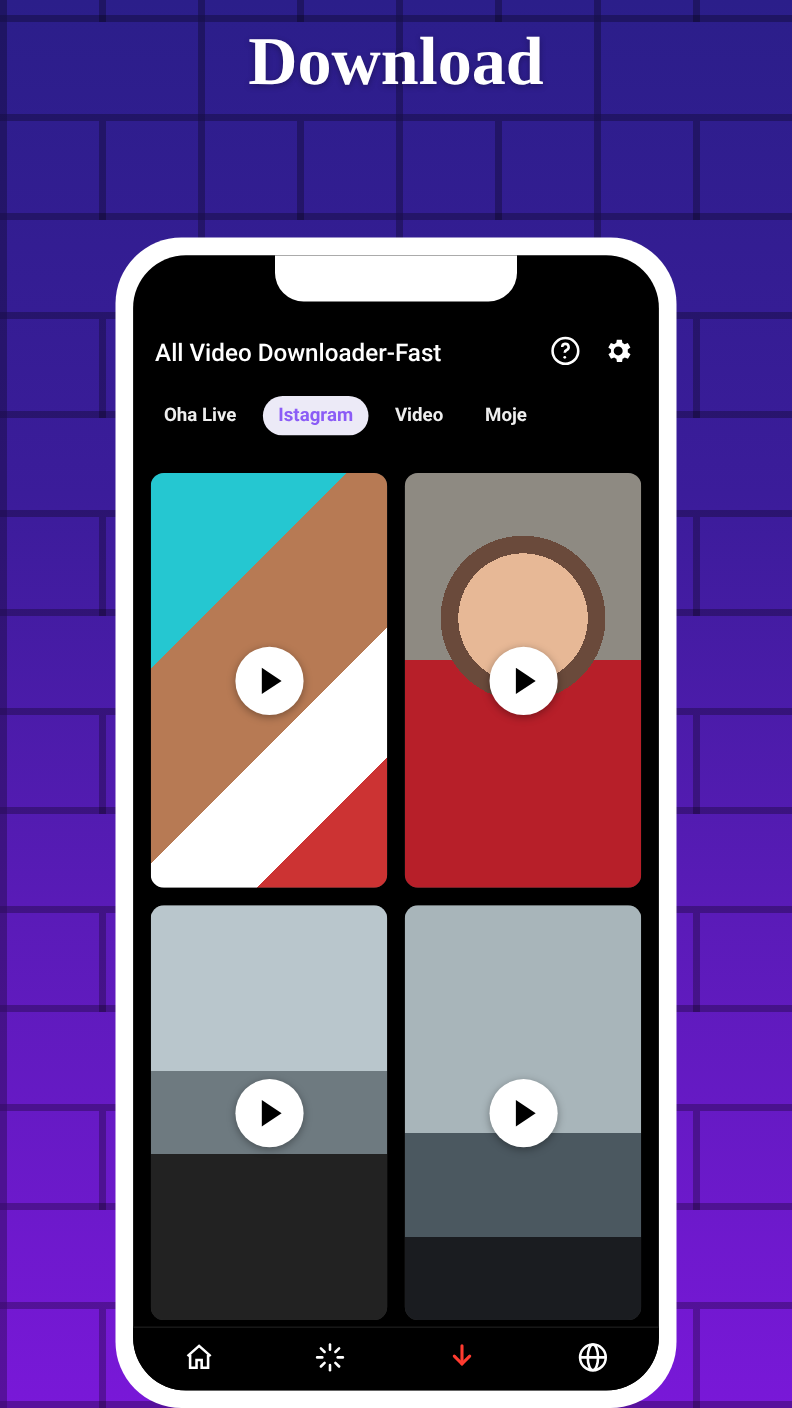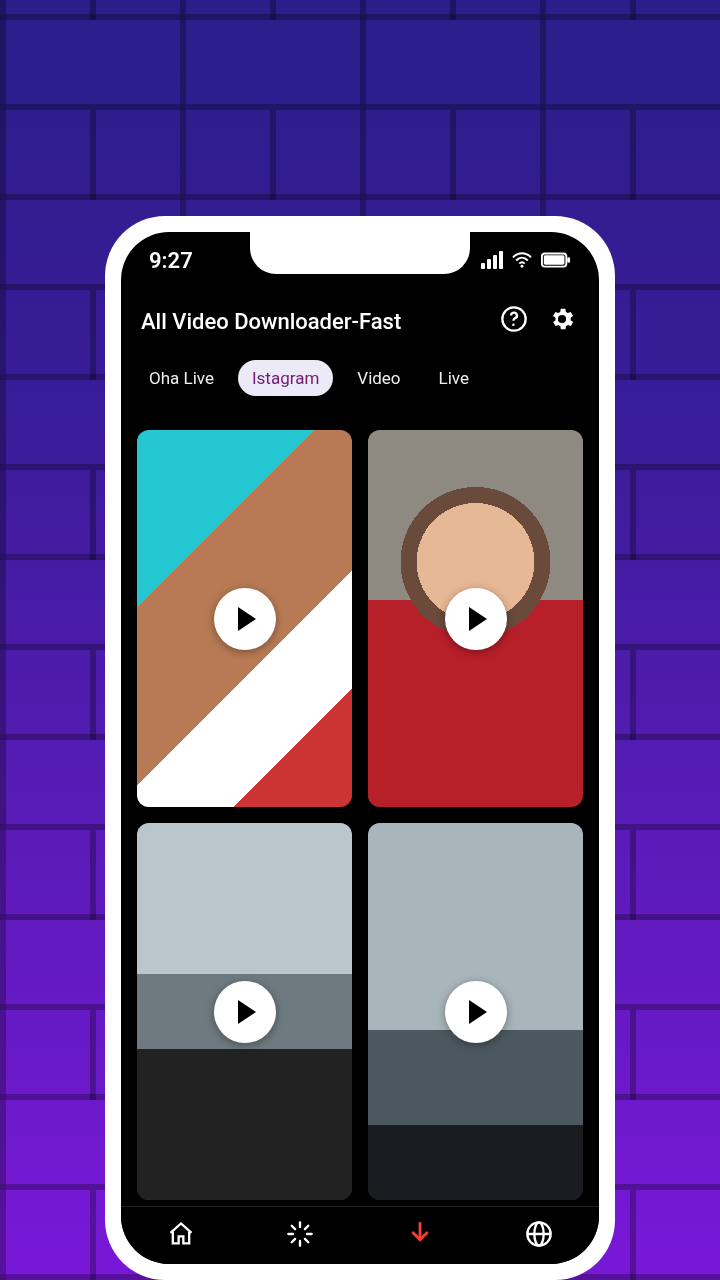--- a/index.html
+++ b/index.html
@@ -85,24 +85,24 @@
 .app-title { flex: 1; font-size: 22px; font-weight: 500; }
 .icon-btn { width: 34px; height: 34px; display: flex; align-items: center; justify-content: center; cursor: pointer; }
 .tabs {
   position: absolute; top: 128px; left: 0; right: 0;
   display: flex; align-items: center; gap: 10px;
   padding: 0 14px;
   white-space: nowrap;
   overflow: hidden;
 }
 .tab {
-  font-size: 17px; font-weight: 400; color: #eee;
+  font-size: 17px; font-weight: 700; color: #eee;
   padding: 8px 14px; border-radius: 24px; cursor: pointer;
 }
-.tab.active { background: #eceaf7; color: #701a75; }
+.tab.active { background: #eceaf7; color: #8b5cf6; }
 .grid {
   position: absolute; top: 198px; left: 16px; right: 16px; bottom: 64px;
   display: grid; grid-template-columns: 1fr 1fr; gap: 16px;
   overflow: hidden;
 }
 .card {
   position: relative; border-radius: 12px; overflow: hidden;
   background: #333; cursor: pointer;
 }
 .thumb { position: absolute; inset: 0; }
@@ -128,52 +128,27 @@
 }
 .nav-item { width: 44px; height: 44px; display: flex; align-items: center; justify-content: center; cursor: pointer; }
 .accent path, .accent line { stroke: #ff3b30 !important; }
 </style>
 </head>
 <body>
 
 <div class="brick-bg"></div>
 
 <div class="hero-title">
+  <div>Download</div>
 </div>
 
 <div class="phone">
   <div class="screen">
     <div class="notch"></div>
 
-    <div class="statusbar">
-      <span>9:27</span>
-      <span class="sb-right">
-        <span class="signal">
-            <i></i>
-            <i></i>
-            <i></i>
-            <i></i>
-          </span>
-        <span class="wifi">
-          <svg width="22" height="18" viewBox="0 0 24 20" fill="none" stroke="#fff" stroke-width="2.2">
-              <path d="M2 7c6-6 14-6 20 0"></path>
-              <path d="M5.5 10.5c4-4 9-4 13 0"></path>
-              <path d="M9 14c2-2 4-2 6 0"></path>
-              <circle cx="12" cy="17" r="1.6" fill="#fff" stroke="none"></circle>
-            </svg>
-        </span>
-        <span class="battery">
-          <svg width="30" height="16" viewBox="0 0 32 16">
-              <rect x="1" y="1" width="26" height="14" rx="3" fill="none" stroke="#fff" stroke-width="2"></rect>
-              <rect x="3" y="3" width="22" height="10" rx="1.5" fill="#fff"></rect>
-              <rect x="28" y="5" width="3" height="6" rx="1.5" fill="#fff"></rect>
-            </svg>
-        </span>
-      </span>
-    </div>
 
     <div class="header">
       <div class="app-title">All Video Downloader-Fast</div>
       <div class="icon-btn">
         <span>
           <svg width="28" height="28" viewBox="0 0 24 24" fill="none" stroke="#fff" stroke-width="2">
               <circle cx="12" cy="12" r="10"></circle>
               <path d="M9.5 9a2.5 2.5 0 1 1 3.5 2.3c-.9.4-1.5 1-1.5 2.2"></path>
               <circle cx="11.5" cy="17" r="1.1" fill="#fff" stroke="none"></circle>
             </svg>
@@ -185,21 +160,21 @@
               <path d="M19.4 13a7.8 7.8 0 0 0 .1-1 7.8 7.8 0 0 0-.1-1l2.1-1.6-2-3.5-2.5 1a7.6 7.6 0 0 0-1.7-1l-.4-2.6h-4l-.4 2.6a7.6 7.6 0 0 0-1.7 1l-2.5-1-2 3.5L6.5 11a7.8 7.8 0 0 0-.1 1 7.8 7.8 0 0 0 .1 1l-2.1 1.6 2 3.5 2.5-1a7.6 7.6 0 0 0 1.7 1l.4 2.6h4l.4-2.6a7.6 7.6 0 0 0 1.7-1l2.5 1 2-3.5Zm-7.4 2.5A3.5 3.5 0 1 1 15.5 12 3.5 3.5 0 0 1 12 15.5Z"></path>
             </svg>
         </span>
       </div>
     </div>
 
     <div class="tabs" id="tabs">
         <div class="tab">Oha Live</div>
         <div class="tab active">Istagram</div>
         <div class="tab">Video</div>
-        <div class="tab">Live</div>
+        <div class="tab">Moje</div>
       </div>
 
     <div class="grid" id="grid">
         <div class="card">
           <div class="thumb t1"></div>
                  <div class="play"></div>
         </div>
         <div class="card">
           <div class="thumb t2"></div>
                  <div class="play"></div>

